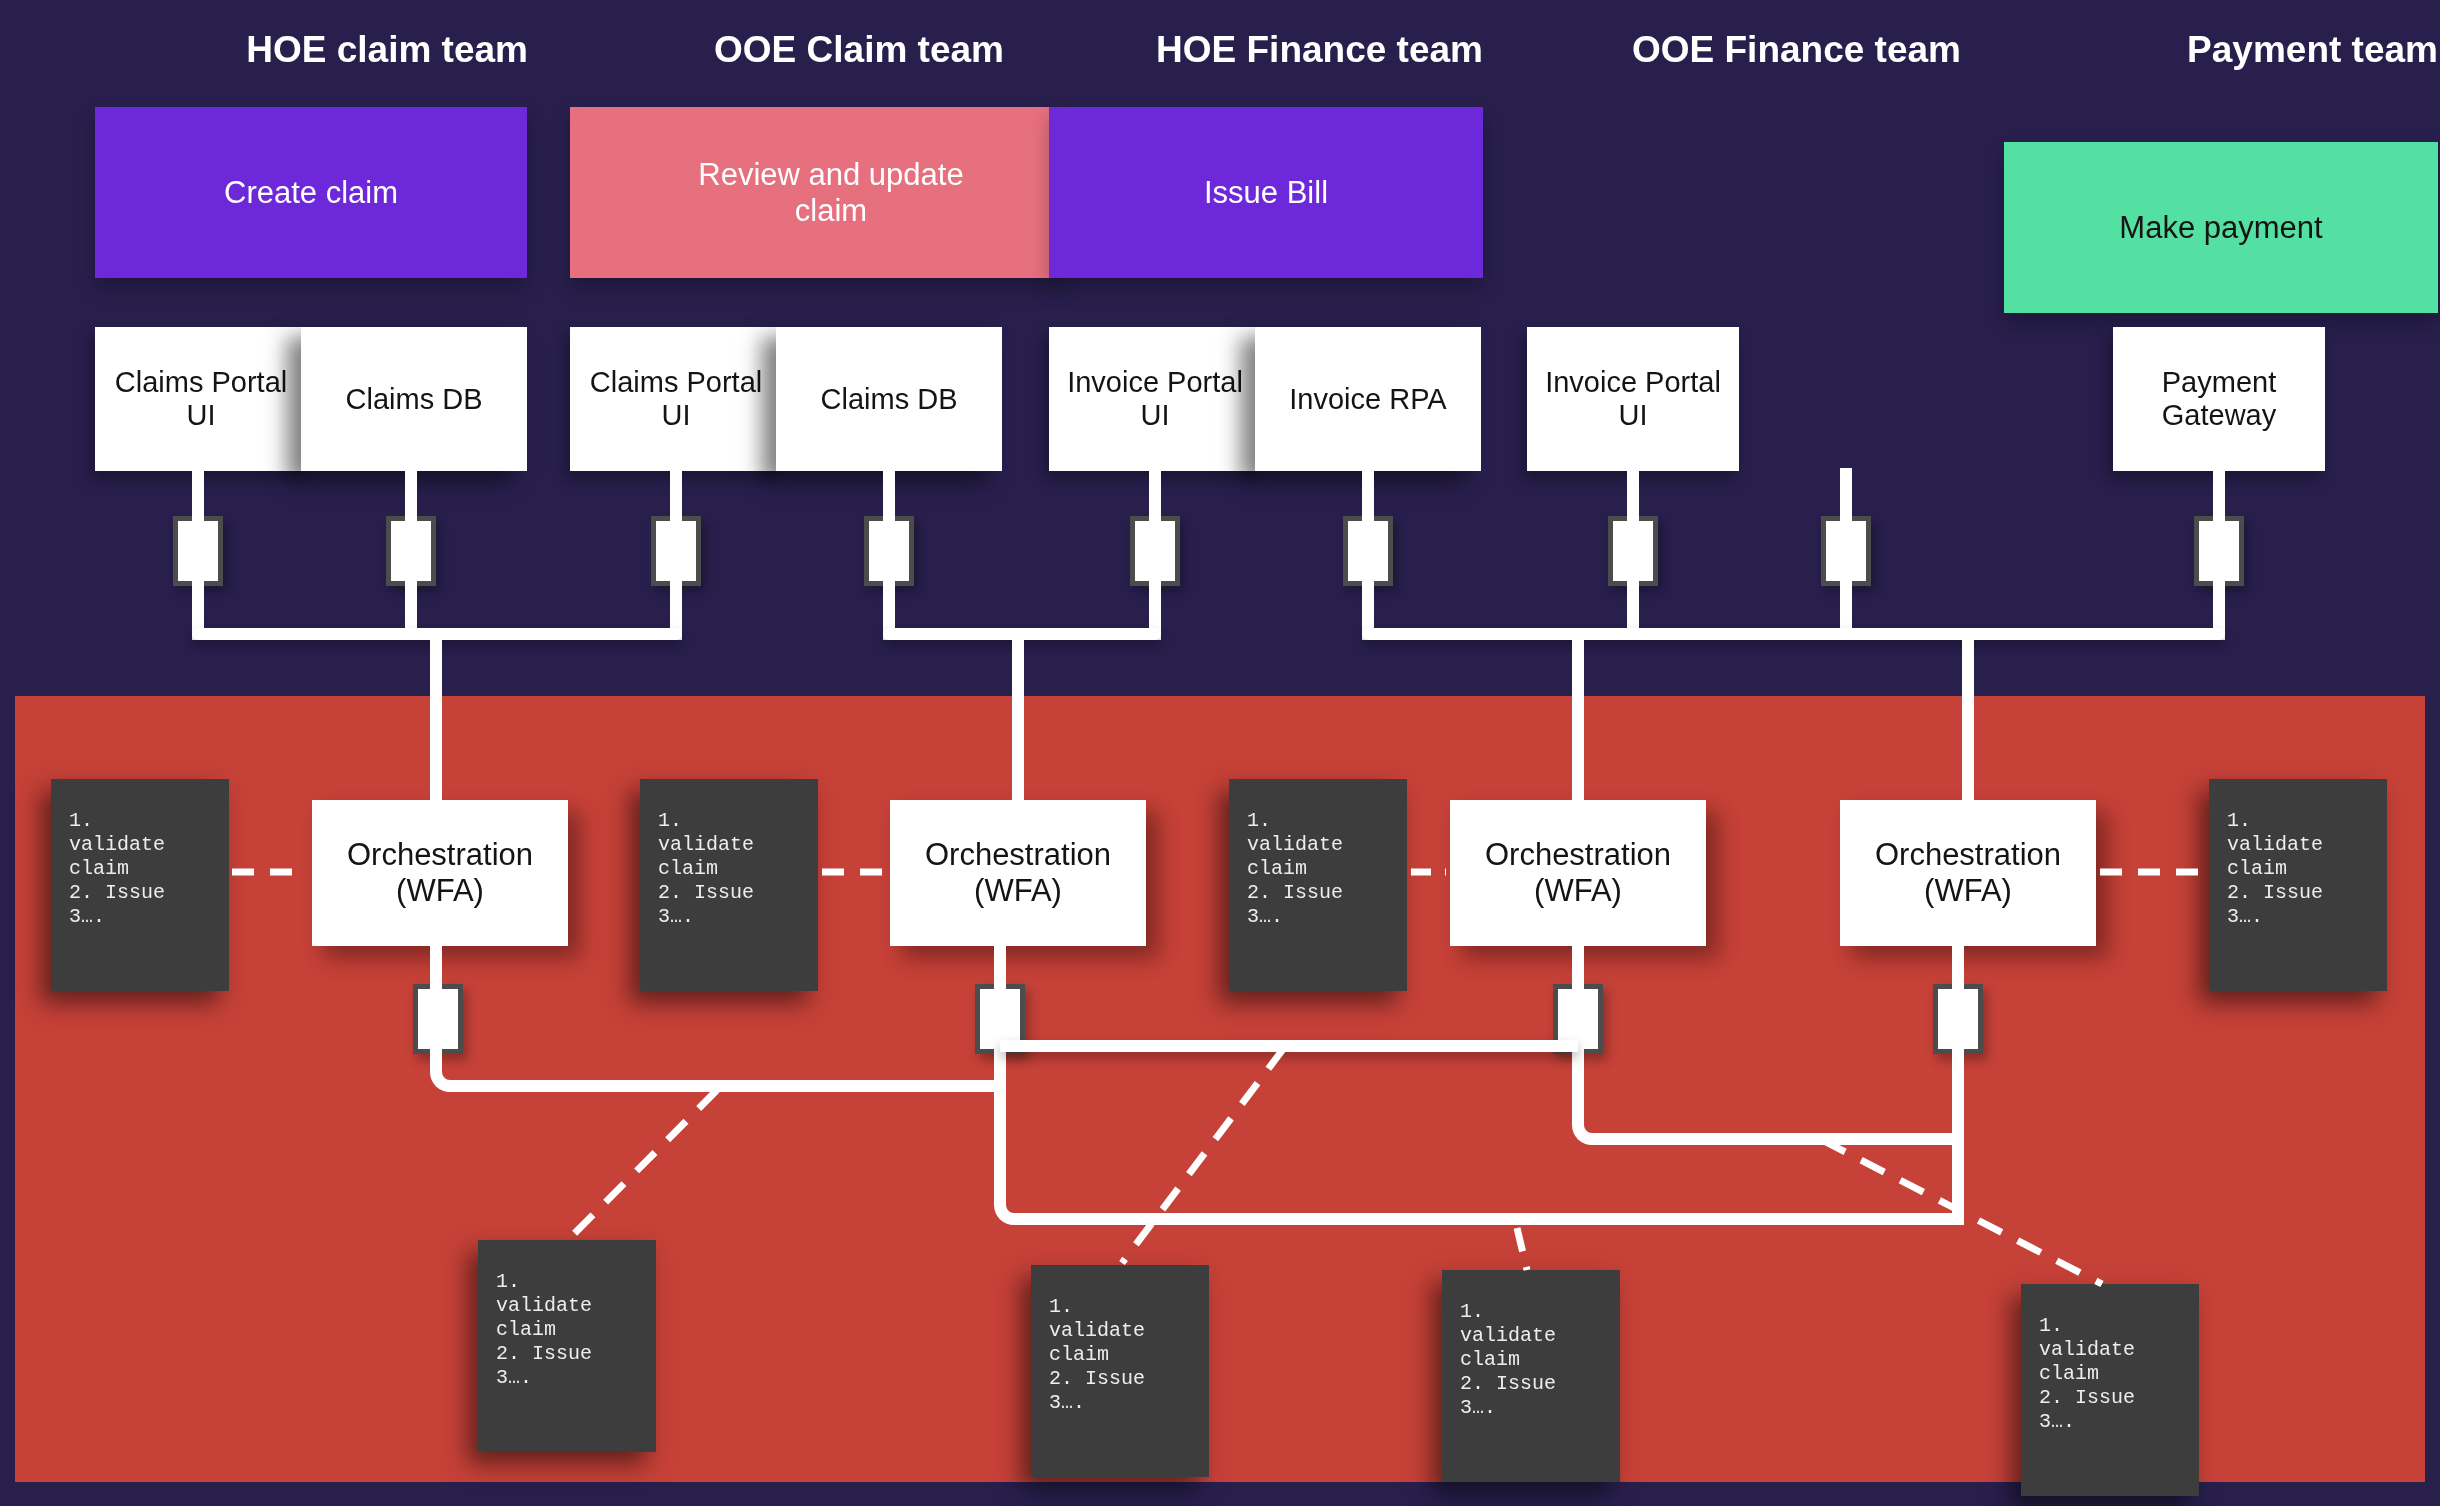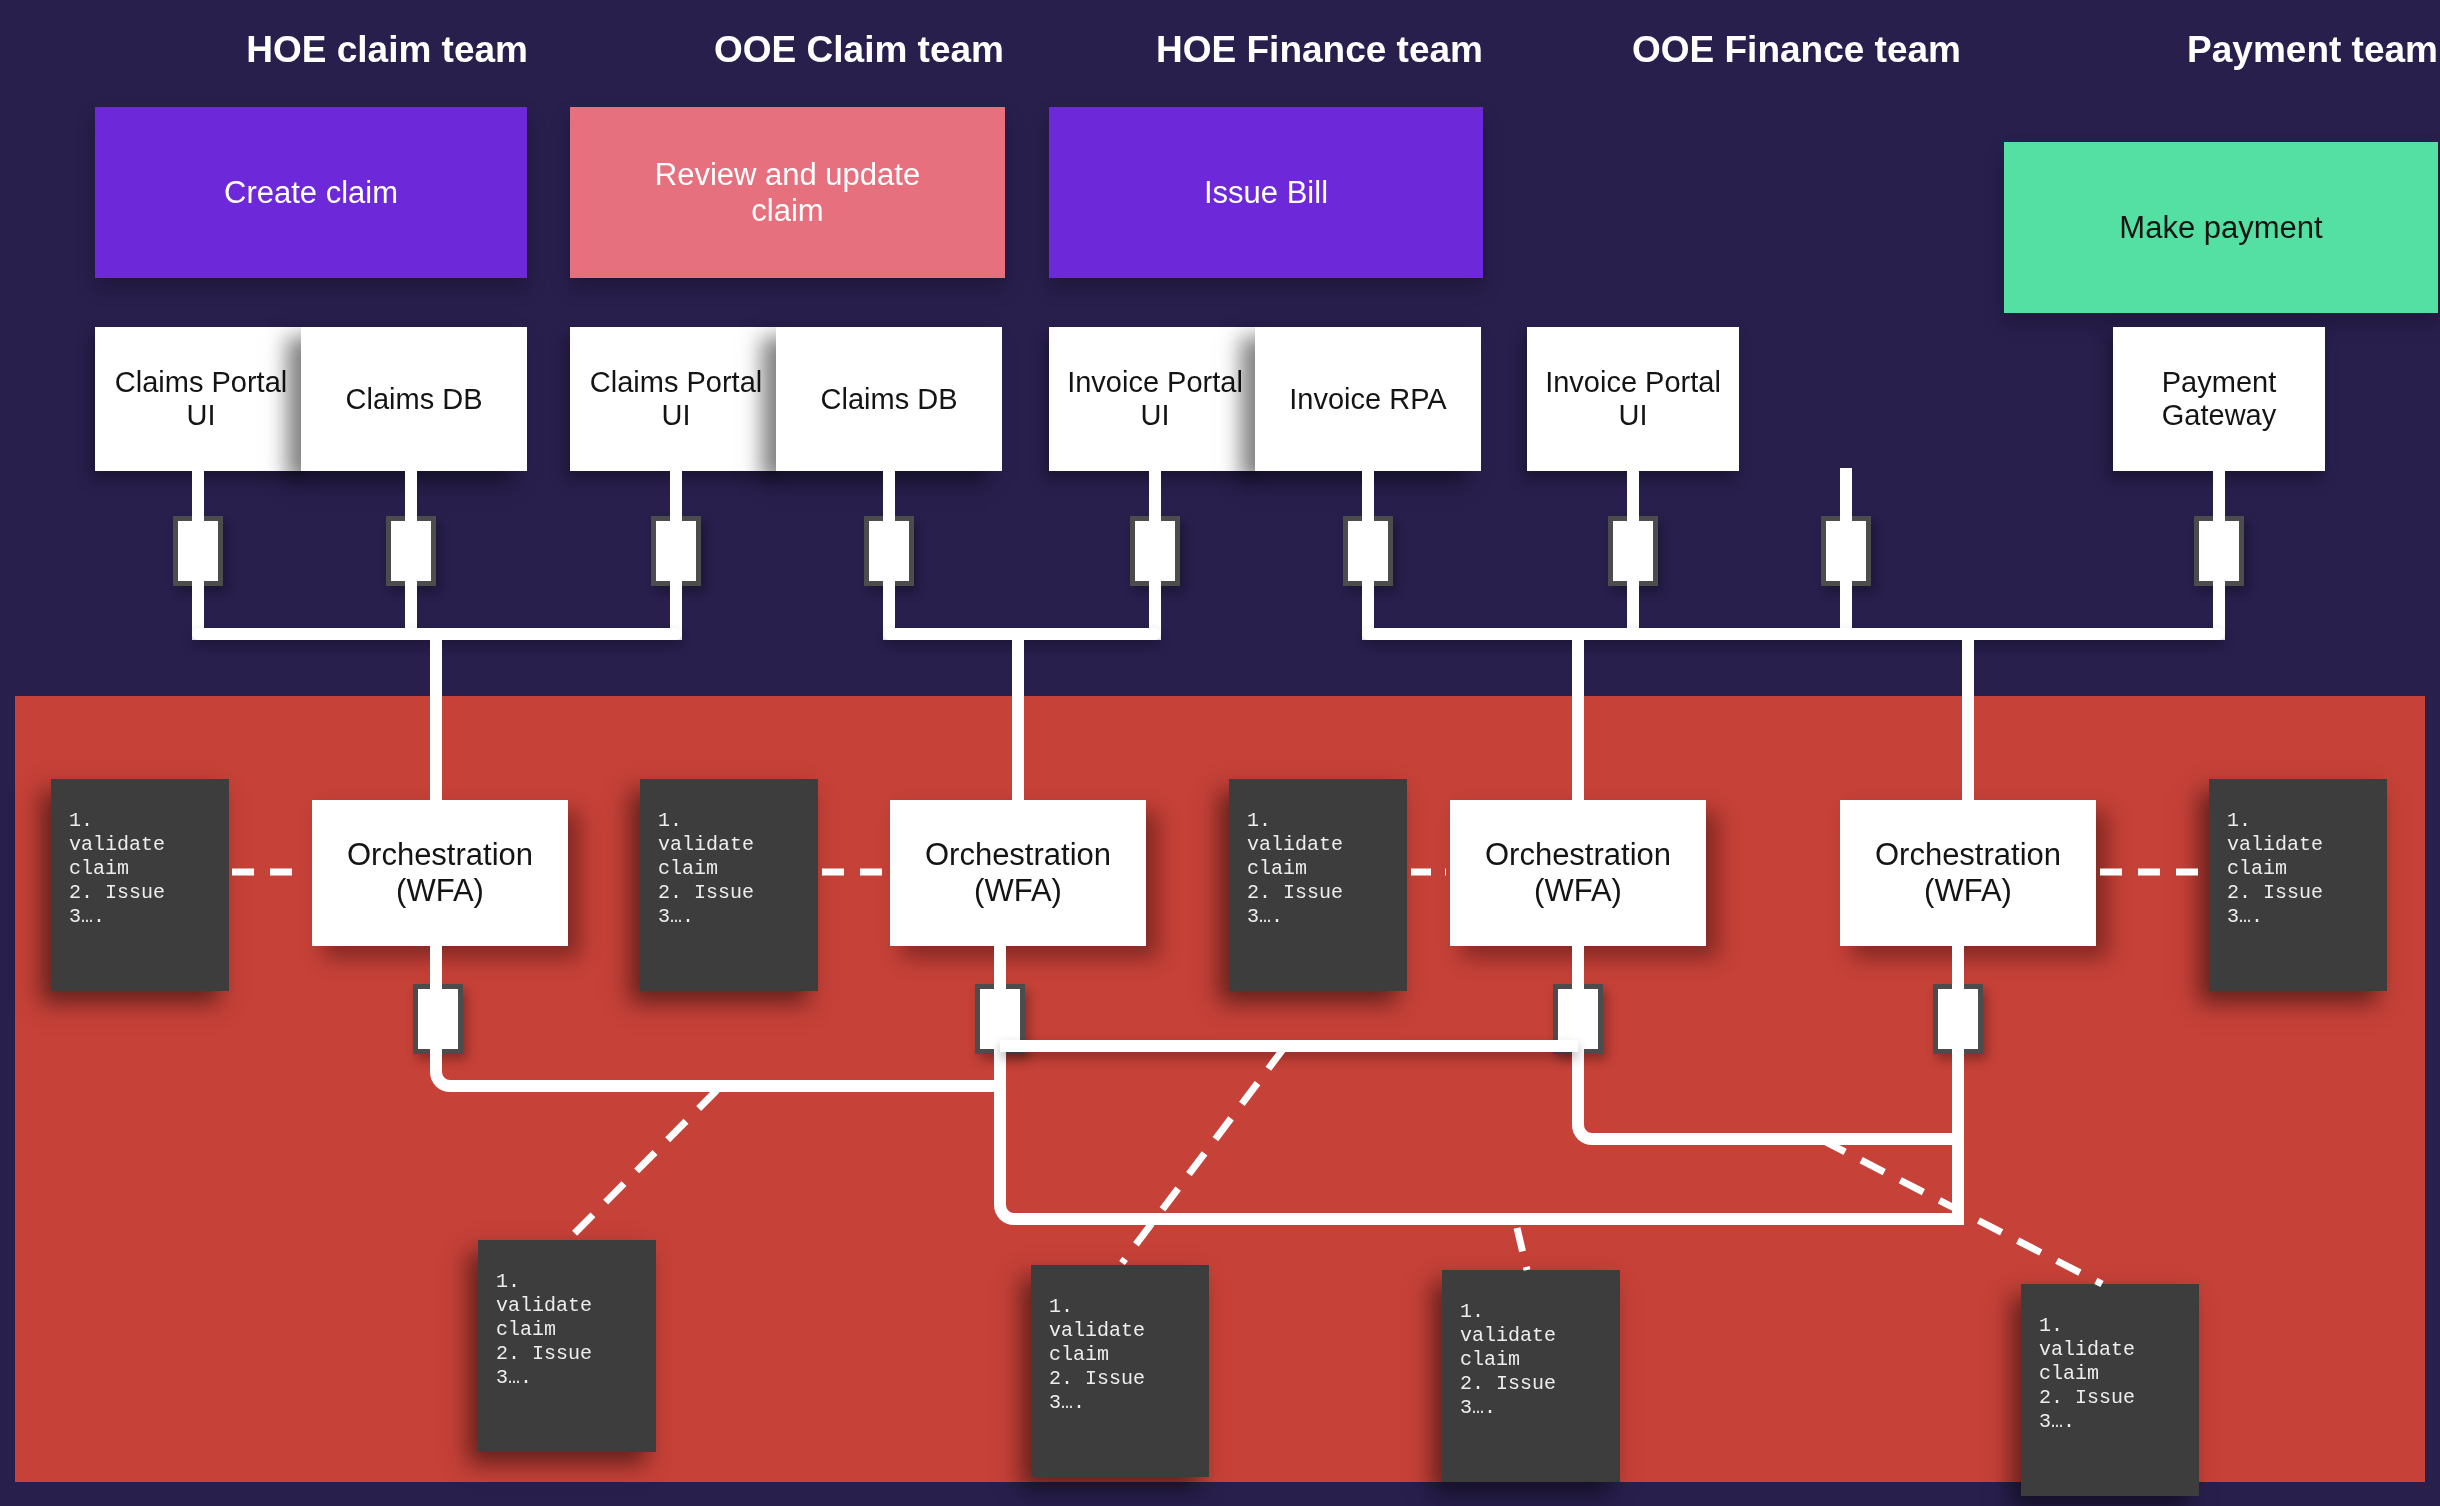--- a/index.html
+++ b/index.html
@@ -44,21 +44,21 @@
 
   <div class="hdr" style="left:94px;width:434px;">HOE claim team</div>
   <div class="hdr" style="left:570px;width:434px;">OOE Claim team</div>
   <div class="hdr" style="left:1049px;width:434px;">HOE Finance team</div>
   <div class="hdr" style="left:1527px;width:434px;">OOE Finance team</div>
   <div class="hdr" style="left:2004px;width:434px;">Payment team</div>
 
   <div class="task t-teal" style="left:95px;width:432px;">
       <span class="lbl">Create claim</span>
     </div>
-  <div class="task t-pink" style="left:570px;width:435px;">
+  <div class="task t-pink" style="left:570px;width:468px;padding-left:27px;">
       <span class="lbl">Review and update claim</span>
     </div>
   <div class="task t-teal" style="left:1049px;width:434px;">
       <span class="lbl">Issue Bill</span>
     </div>
   <div class="task t-mint" style="left:2004px;width:434px;">
       <span class="lbl">Make payment</span>
     </div>
 
   <div class="sys" style="left:95px;width:212px;">

